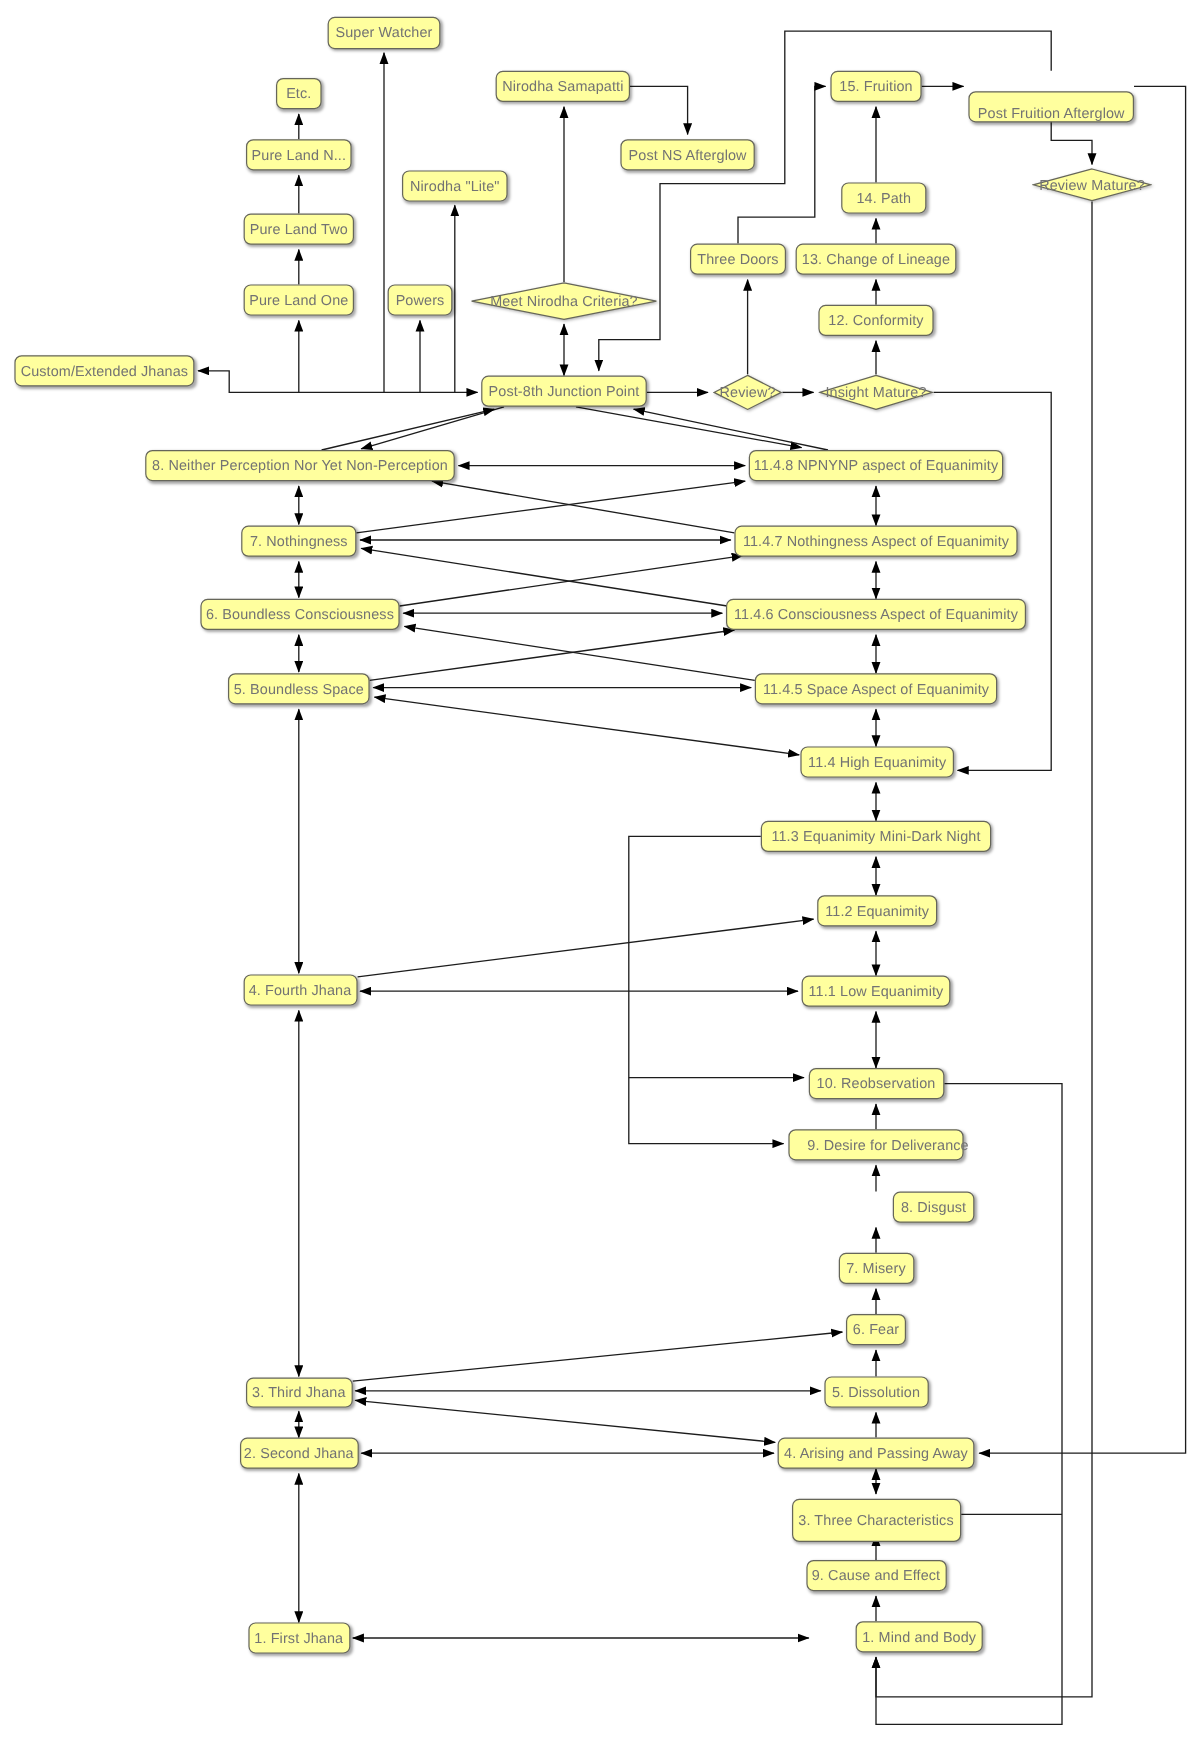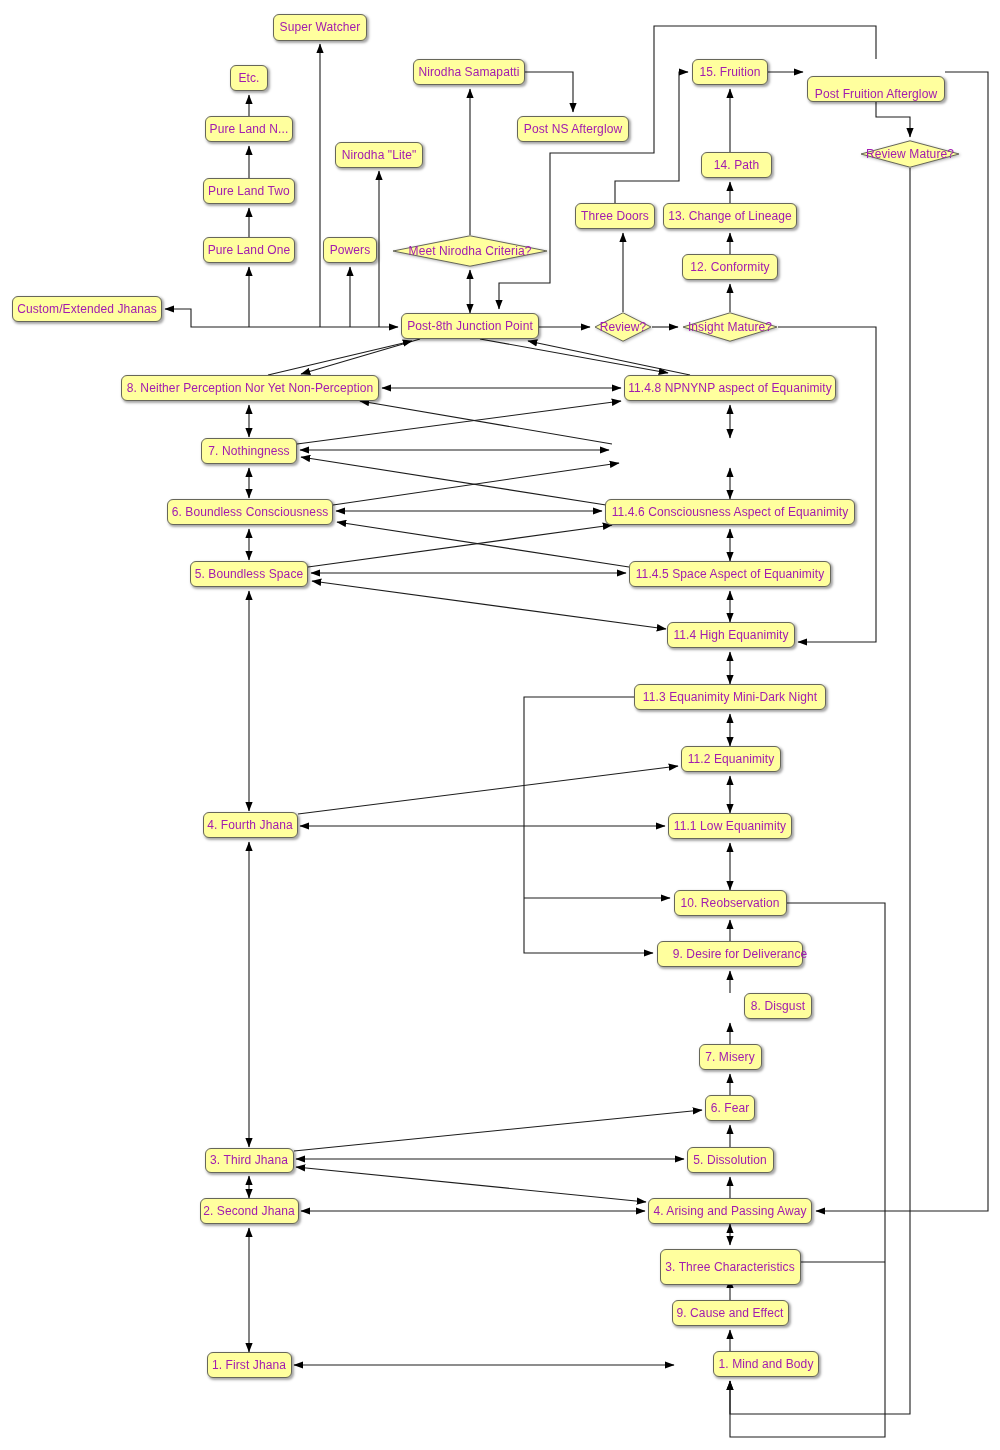--- a/index.html
+++ b/index.html
@@ -2,21 +2,21 @@
 <html><head>
 <meta charset="utf-8">
 <style>
   html,body{margin:0;padding:0;background:#ffffff;}
   #stage{position:relative;width:1000px;height:1450px;background:#ffffff;overflow:hidden;
          font-family:"Liberation Sans",sans-serif;}
   #edge-layer{position:absolute;left:0;top:0;width:1000px;height:1450px;}
   #edge-layer polyline{fill:none;stroke:#1c1c1c;stroke-width:1.1;}
   #node-layer{position:absolute;left:0;top:0;width:1000px;height:1450px;}
   .node{position:absolute;display:flex;align-items:center;justify-content:center;
-        font-size:12px;letter-spacing:0.1px;color:#a21caf;white-space:nowrap;}
+        font-size:12px;letter-spacing:0.1px;color:#737373;white-space:nowrap;}
   .box{background:#ffff9e;border:1px solid #66665a;border-radius:6px;
        box-shadow:1.5px 1.5px 2.5px rgba(0,0,0,0.35);box-sizing:border-box;}
   .diamond{background:transparent;}
   .diamond svg{position:absolute;left:0;top:0;filter:drop-shadow(1.5px 1.5px 1.5px rgba(0,0,0,0.3));}
   .diamond polygon{fill:#ffff9e;stroke:#66665a;stroke-width:1;}
   .dlabel{position:relative;z-index:2;}
   marker path{fill:#000;stroke:none;}
 </style>
 </head>
 <body>
@@ -191,20 +191,23 @@
       </div>
       <div class="node box" style="left: 167px; top: 499px; width: 166px; height: 26px;">
         <span>6. Boundless Consciousness</span>
       </div>
       <div class="node box" style="left: 190px; top: 561px; width: 118px; height: 26px;">
         <span>5. Boundless Space</span>
       </div>
       <div class="node box" style="left: 624px; top: 375px; width: 212px; height: 26px;">
         <span>11.4.8 NPNYNP aspect of Equanimity</span>
       </div>
+      <div class="node box" style="left: 612px; top: 438px; width: 236px; height: 26px;">
+        <span>11.4.7 Nothingness Aspect of Equanimity</span>
+      </div>
       <div class="node box" style="left: 605px; top: 499px; width: 250px; height: 26px;">
         <span>11.4.6 Consciousness Aspect of Equanimity</span>
       </div>
       <div class="node box" style="left: 629px; top: 561px; width: 202px; height: 26px;">
         <span>11.4.5 Space Aspect of Equanimity</span>
       </div>
       <div class="node box" style="left: 667px; top: 622px; width: 128px; height: 26px;">
         <span>11.4 High Equanimity</span>
       </div>
       <div class="node box" style="left: 634px; top: 684px; width: 192px; height: 26px;">

